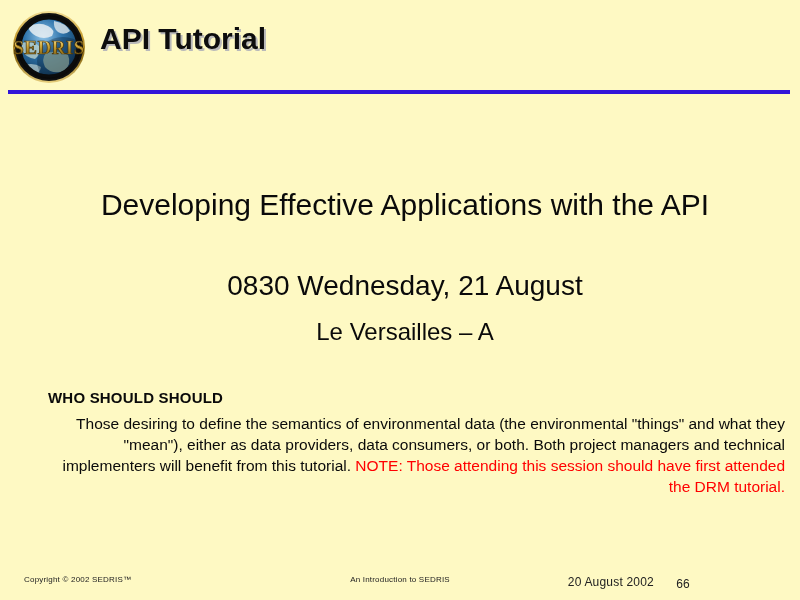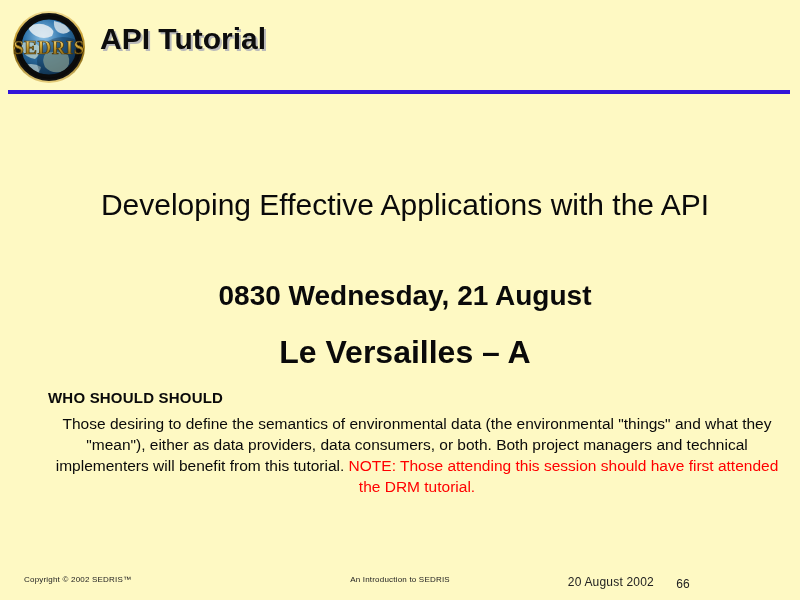--- a/index.html
+++ b/index.html
@@ -69,35 +69,35 @@
     width: 690px;
     text-align: center;
     font-size: 30px;
     font-weight: normal;
     line-height: 38px;
     color: #0a0a0a;
   }
   .subheading-time {
     position: absolute;
     left: 60px;
-    top: 280px;
+    top: 270px;
     width: 690px;
     text-align: center;
     font-size: 28px;
-    font-weight: bold;
+    font-weight: normal;
     color: #0a0a0a;
   }
   .subheading-room {
     position: absolute;
     left: 60px;
-    top: 334px;
+    top: 318px;
     width: 690px;
     text-align: center;
-    font-size: 32px;
-    font-weight: bold;
+    font-size: 24px;
+    font-weight: normal;
     color: #0a0a0a;
   }
 
   
   .body-block {
     position: absolute;
     left: 48px;
     top: 389px;
     width: 738px;
   }
@@ -106,21 +106,21 @@
     font-weight: bold;
     color: #0a0a0a;
     letter-spacing: 0.2px;
     margin: 0 0 7px 0;
   }
   .body-paragraph {
     font-size: 15.5px;
     line-height: 21px;
     color: #0a0a0a;
     margin: 1px;
-    text-align: center;
+    text-align: right;
   }
   .note-text {
     color: #ff0000;
   }
 
   
   .footer {
     position: absolute;
     left: 0;
     bottom: 0;

